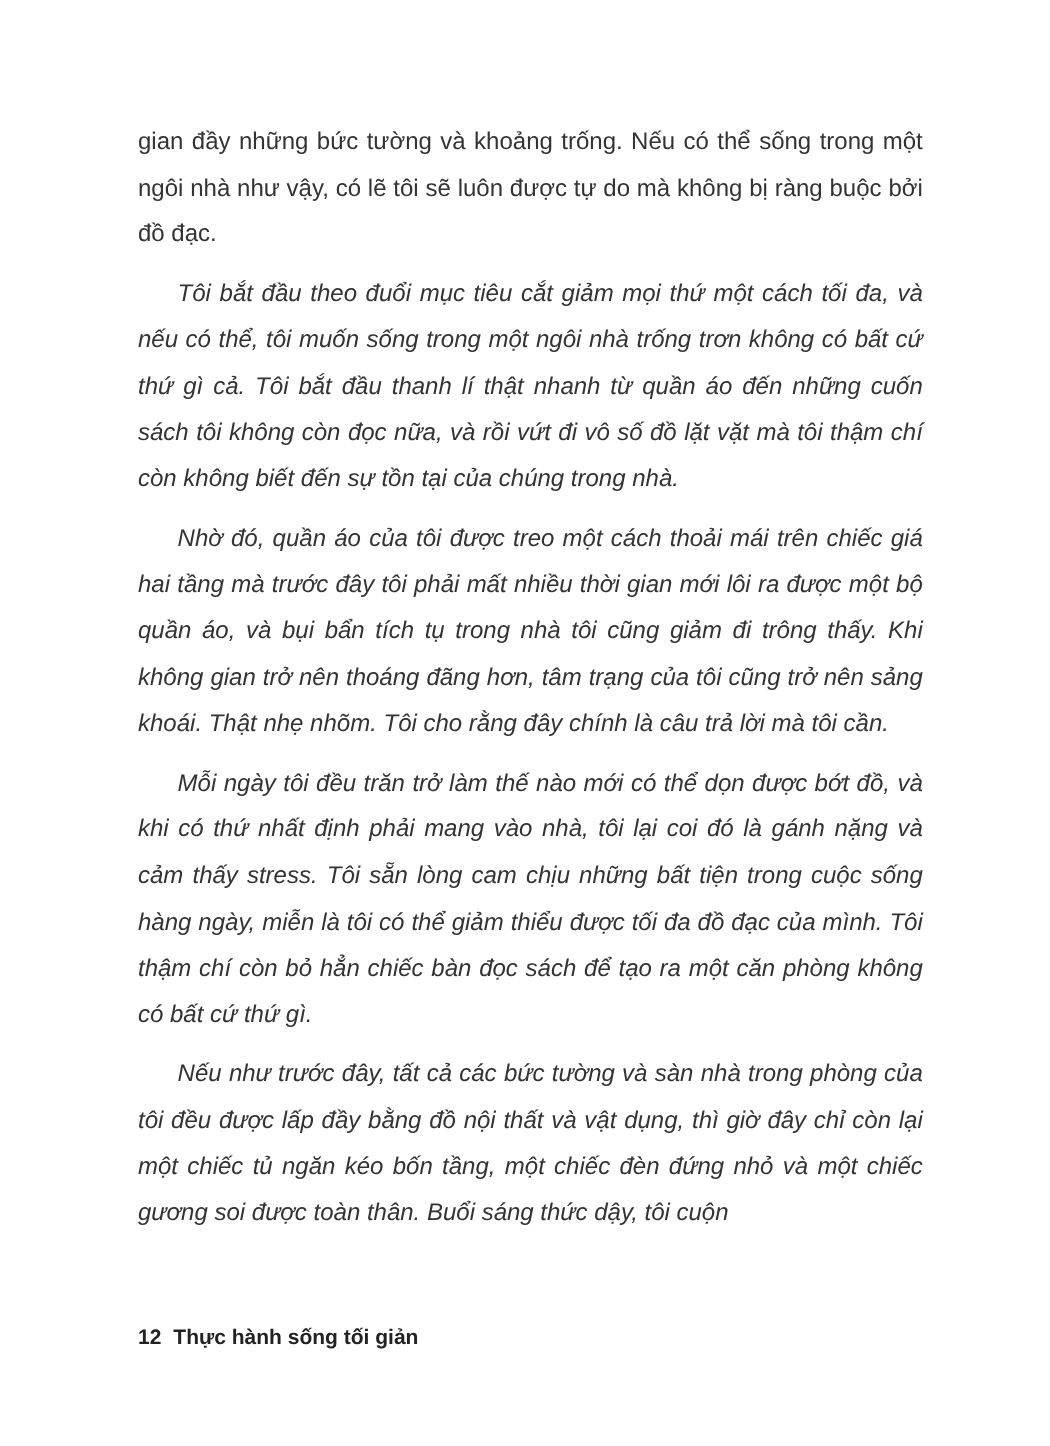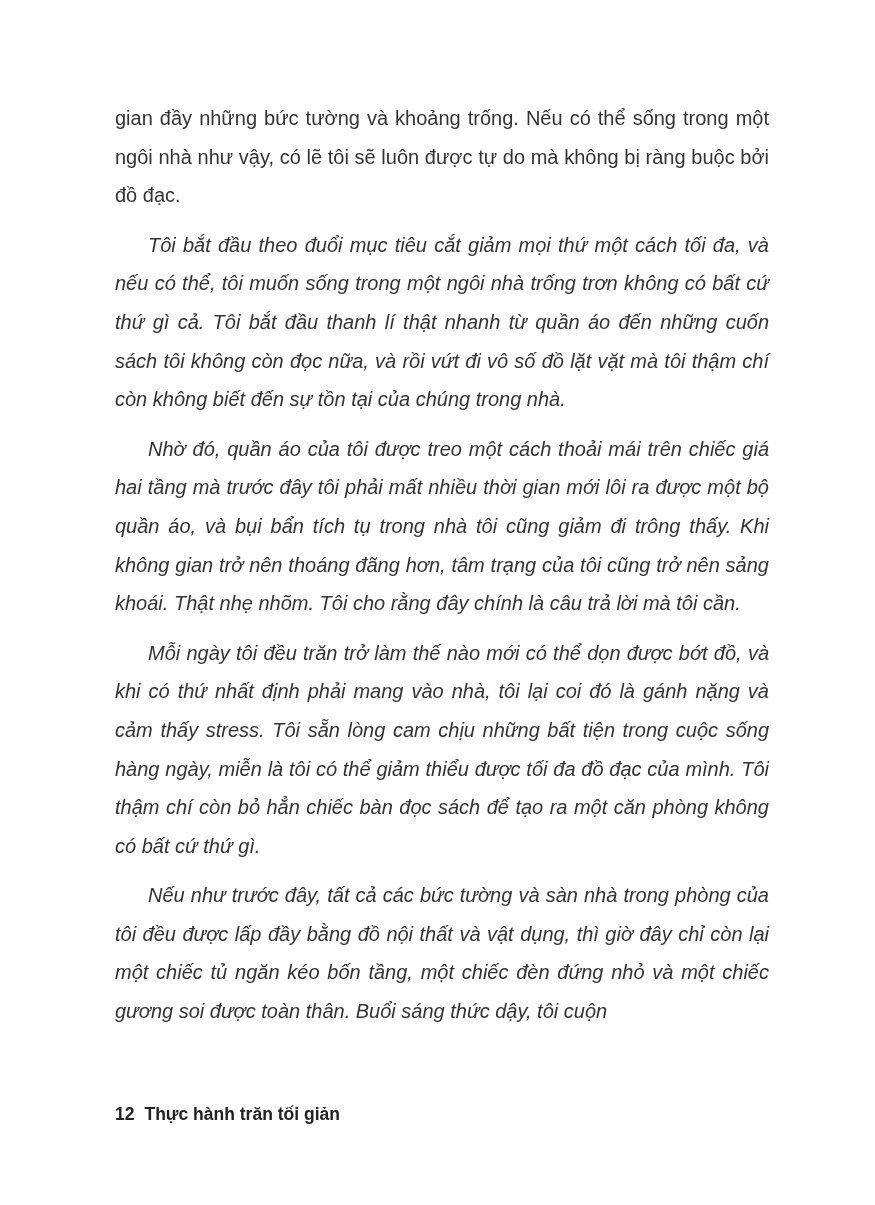--- a/index.html
+++ b/index.html
@@ -53,15 +53,15 @@
   <div class="content">
     <p class="para">gian đầy những bức tường và khoảng trống. Nếu có thể sống trong một ngôi nhà như vậy, có lẽ tôi sẽ luôn được tự do mà không bị ràng buộc bởi đồ đạc.</p>
     <p class="para indent">Tôi bắt đầu theo đuổi mục tiêu cắt giảm mọi thứ một cách tối đa, và nếu có thể, tôi muốn sống trong một ngôi nhà trống trơn không có bất cứ thứ gì cả. Tôi bắt đầu thanh lí thật nhanh từ quần áo đến những cuốn sách tôi không còn đọc nữa, và rồi vứt đi vô số đồ lặt vặt mà tôi thậm chí còn không biết đến sự tồn tại của chúng trong nhà.</p>
     <p class="para indent">Nhờ đó, quần áo của tôi được treo một cách thoải mái trên chiếc giá hai tầng mà trước đây tôi phải mất nhiều thời gian mới lôi ra được một bộ quần áo, và bụi bẩn tích tụ trong nhà tôi cũng giảm đi trông thấy. Khi không gian trở nên thoáng đãng hơn, tâm trạng của tôi cũng trở nên sảng khoái. Thật nhẹ nhõm. Tôi cho rằng đây chính là câu trả lời mà tôi cần.</p>
     <p class="para indent">Mỗi ngày tôi đều trăn trở làm thế nào mới có thể dọn được bớt đồ, và khi có thứ nhất định phải mang vào nhà, tôi lại coi đó là gánh nặng và cảm thấy stress. Tôi sẵn lòng cam chịu những bất tiện trong cuộc sống hàng ngày, miễn là tôi có thể giảm thiểu được tối đa đồ đạc của mình. Tôi thậm chí còn bỏ hẳn chiếc bàn đọc sách để tạo ra một căn phòng không có bất cứ thứ gì.</p>
     <p class="para indent">Nếu như trước đây, tất cả các bức tường và sàn nhà trong phòng của tôi đều được lấp đầy bằng đồ nội thất và vật dụng, thì giờ đây chỉ còn lại một chiếc tủ ngăn kéo bốn tầng, một chiếc đèn đứng nhỏ và một chiếc gương soi được toàn thân. Buổi sáng thức dậy, tôi cuộn</p>
   </div>
 
   <div class="footer">
     <span>12</span>
-    <span>Thực hành trăn tối giản</span>
+    <span>Thực hành sống tối giản</span>
   </div>
 </div>
 
 </body></html>

